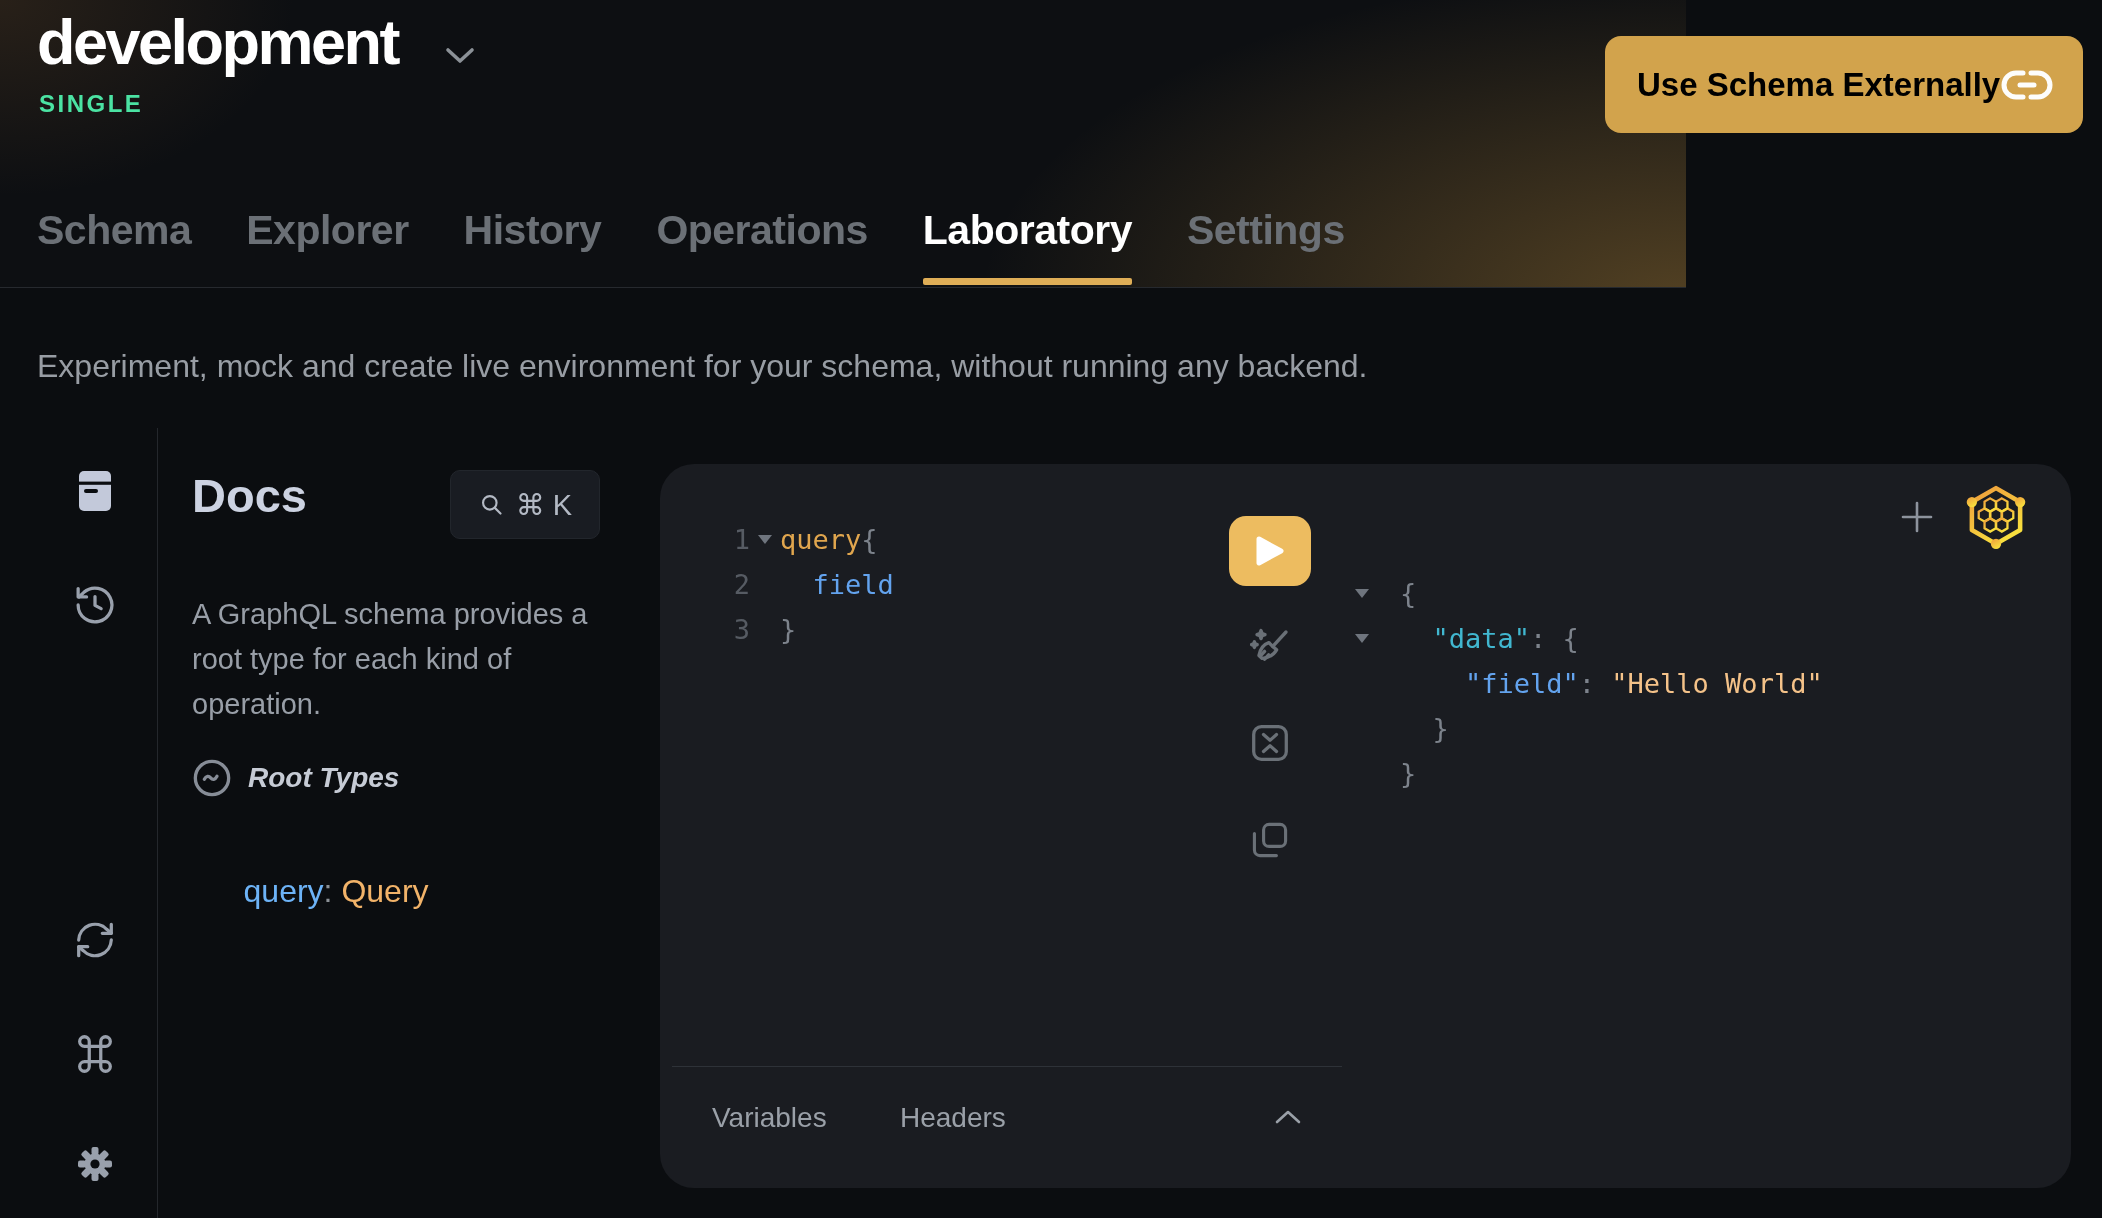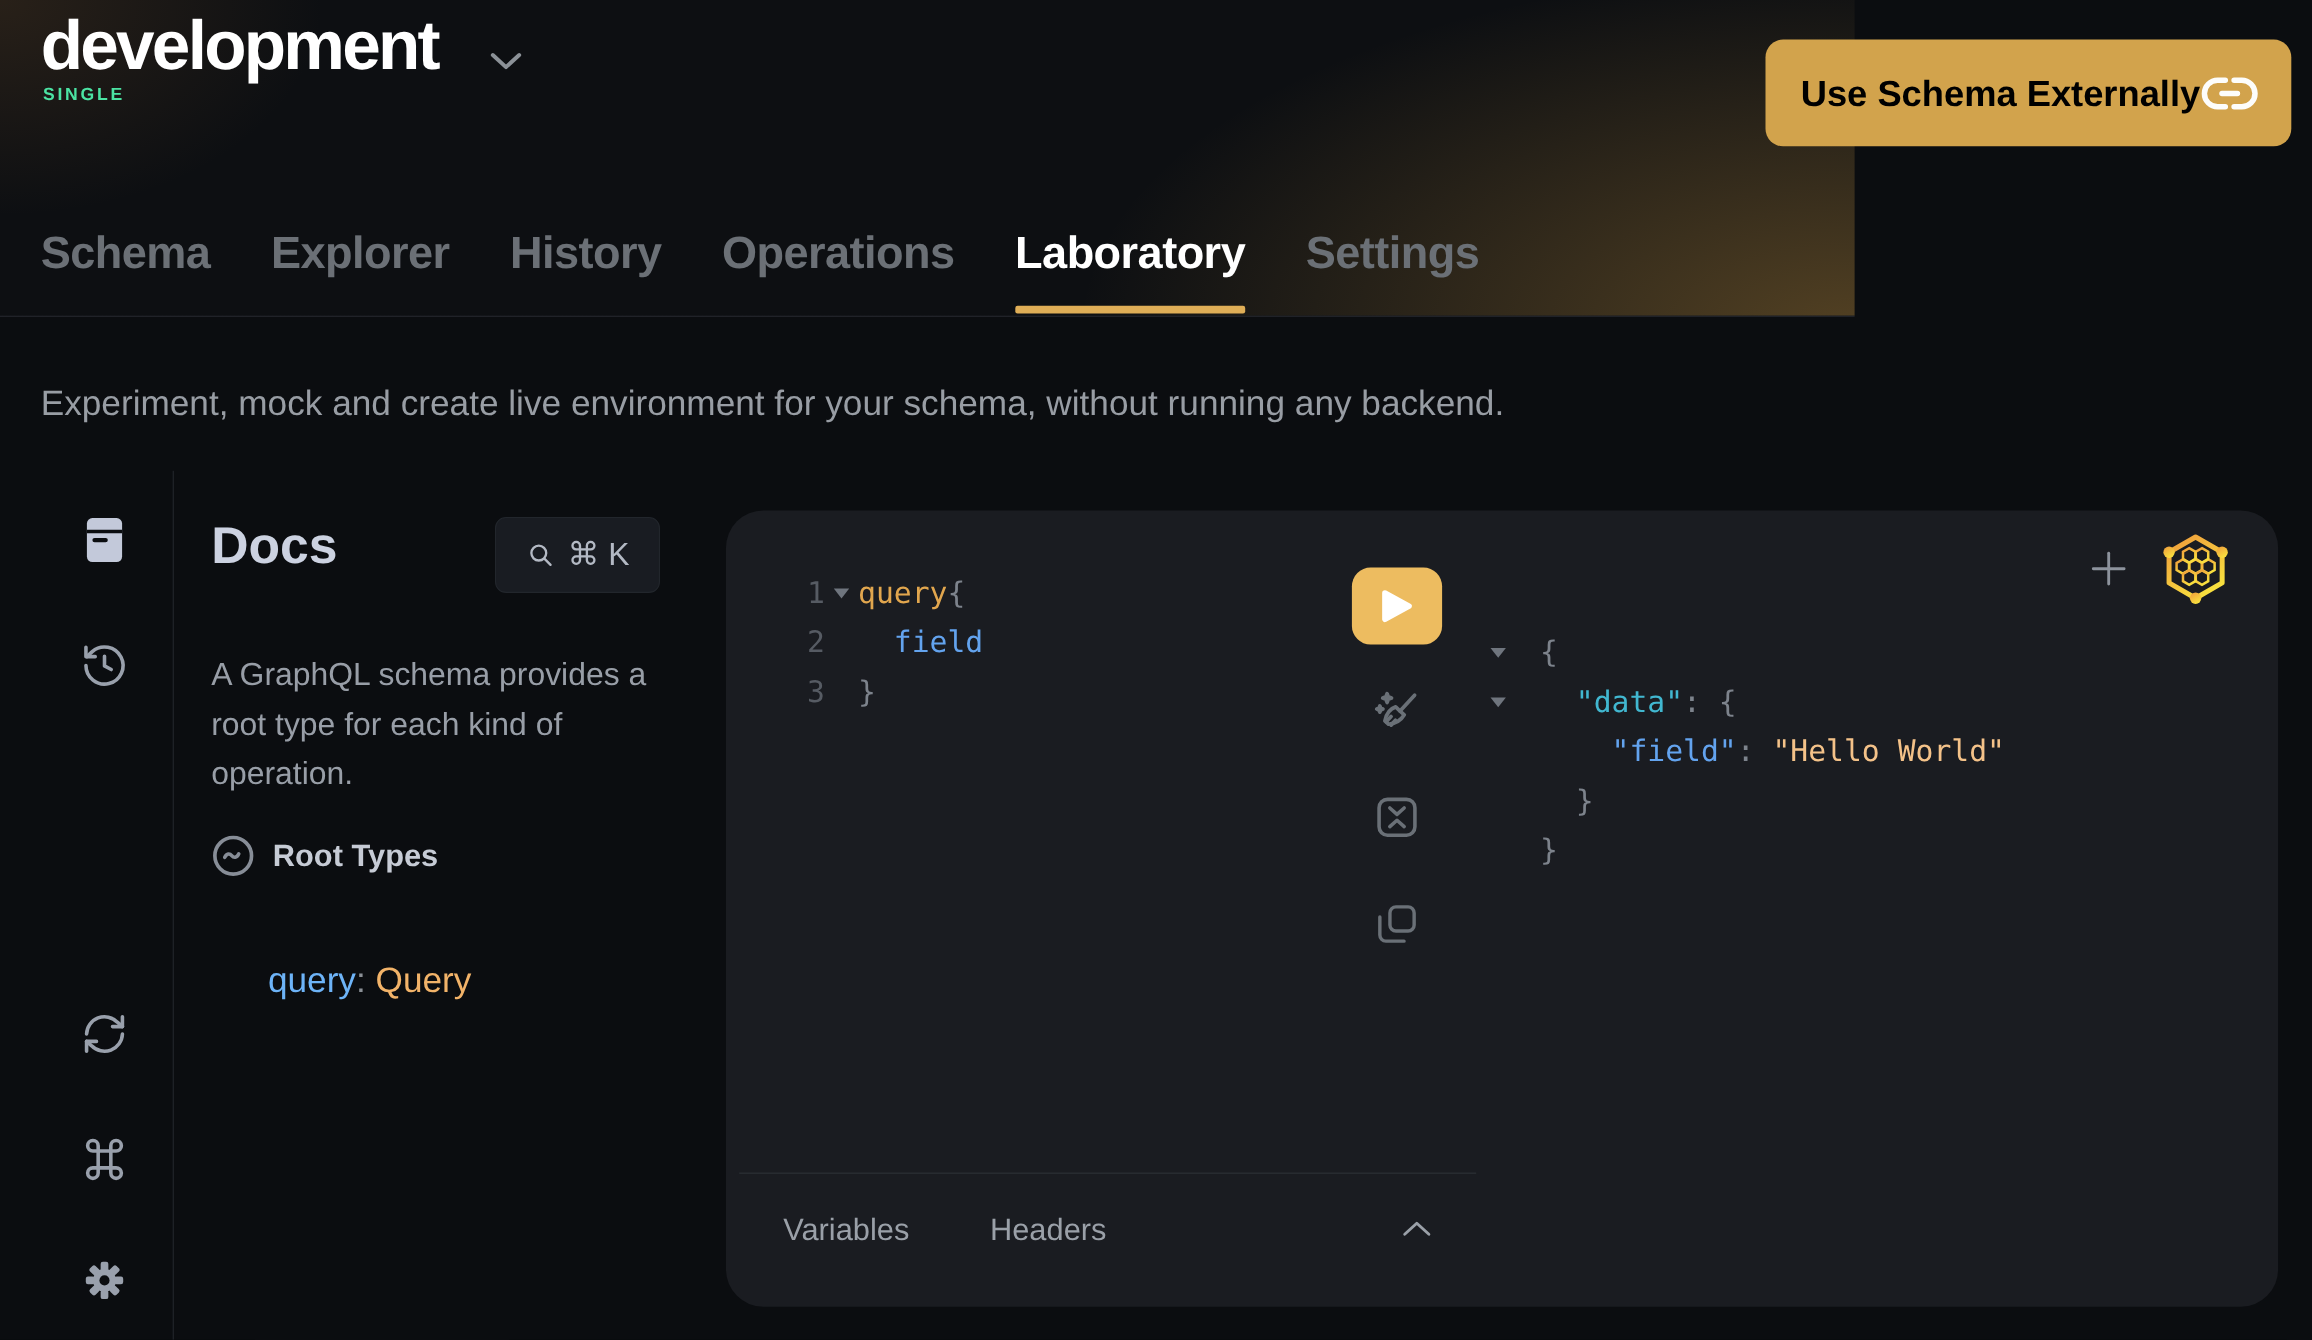--- a/index.html
+++ b/index.html
@@ -19,22 +19,22 @@
       radial-gradient(980px 460px at 100% 105%, rgba(196,146,62,.38), transparent 72%),
       linear-gradient(#0d0f12,#0d0f12);
     border-bottom:1px solid #26292e;
   }
   .env-title {
     position:absolute; left:37px; top:6px;
     font-size:63px; font-weight:bold; letter-spacing:-2.5px; color:#ffffff;
   }
   .title-chevron { position:absolute; left:444px; top:46px; }
   .env-badge {
-    position:absolute; left:39px; top:78px;
-    font-size:16px; font-weight:bold; letter-spacing:2.5px; color:#4be3a3;
+    position:absolute; left:39px; top:90px;
+    font-size:24px; font-weight:bold; letter-spacing:2.5px; color:#4be3a3;
   }
   .use-schema-btn {
     position:absolute; left:1605px; top:36px; width:478px; height:97px;
     background:#d2a34c; border:none; border-radius:16px; cursor:pointer;
     display:flex; align-items:center; justify-content:space-between;
     padding:0 30px 0 32px;
     font-family:"Liberation Sans", sans-serif;
     font-size:33px; font-weight:bold; color:#000000;
   }
   .tabs {
@@ -73,21 +73,21 @@
     font-size:29px; color:#b3b9c4;
   }
   .docs-desc {
     position:absolute; left:192px; top:592px; width:435px;
     font-size:29px; line-height:45px; color:#989ea7;
   }
   .root-types {
     position:absolute; left:192px; top:758px;
     display:flex; align-items:center; gap:16px;
   }
-  .root-types-label { font-size:28px; font-weight:600; color:#c6cbd5; }
+  .root-types-label { font-size:28px; font-weight:600; color:#c6cbd5;font-style:italic; }
   .root-type-line {
     position:absolute; left:208px; top:836px; font-size:32px; white-space:pre; cursor:pointer;
   }
   .rt-field { color:#6db3f7; }
   .rt-sep { color:#8b9096; }
   .rt-type { color:#f2b369; }
 
   
   .lab-panel {
     position:absolute; left:660px; top:464px; width:1411px; height:724px;

